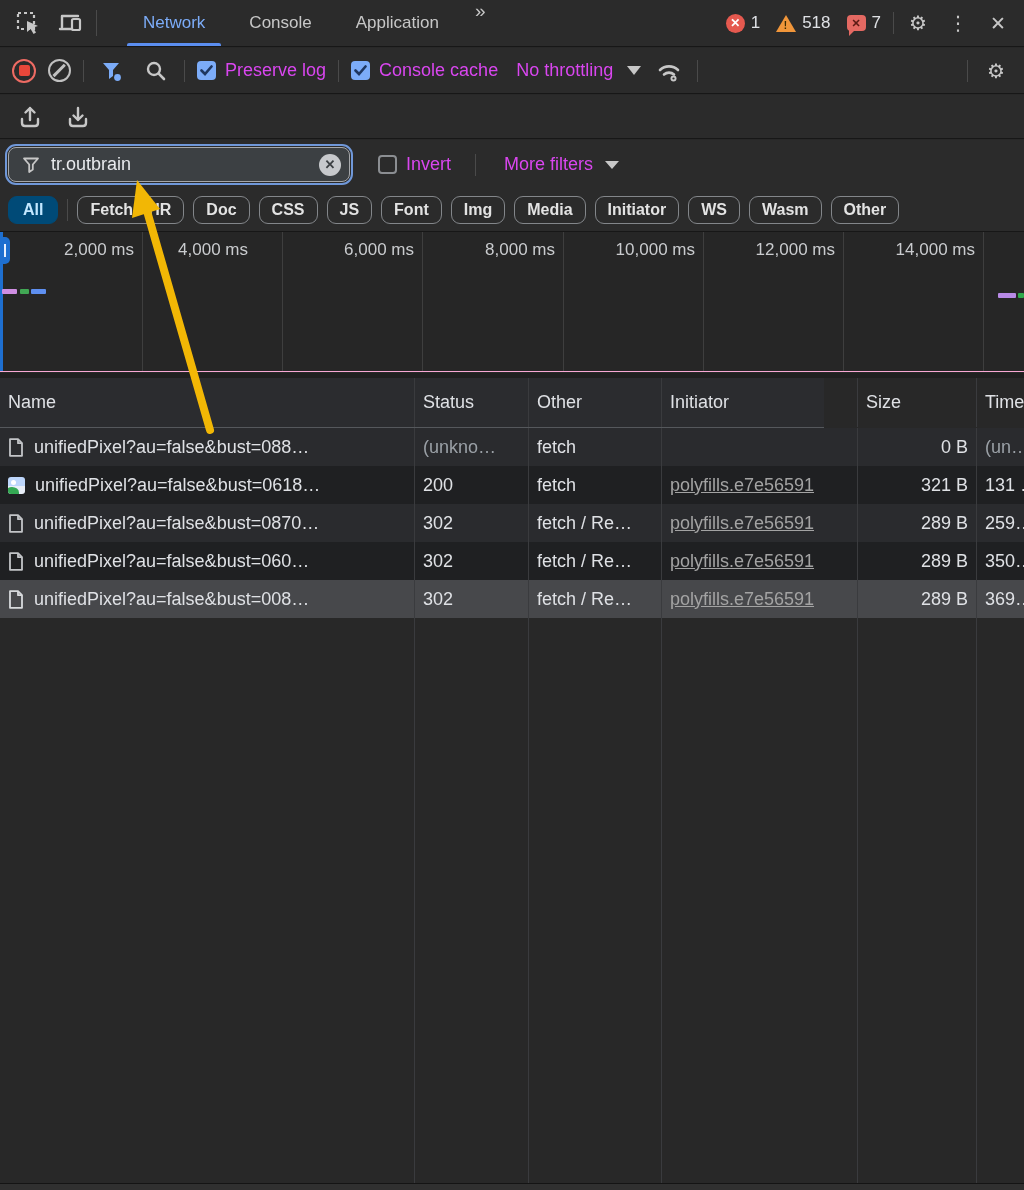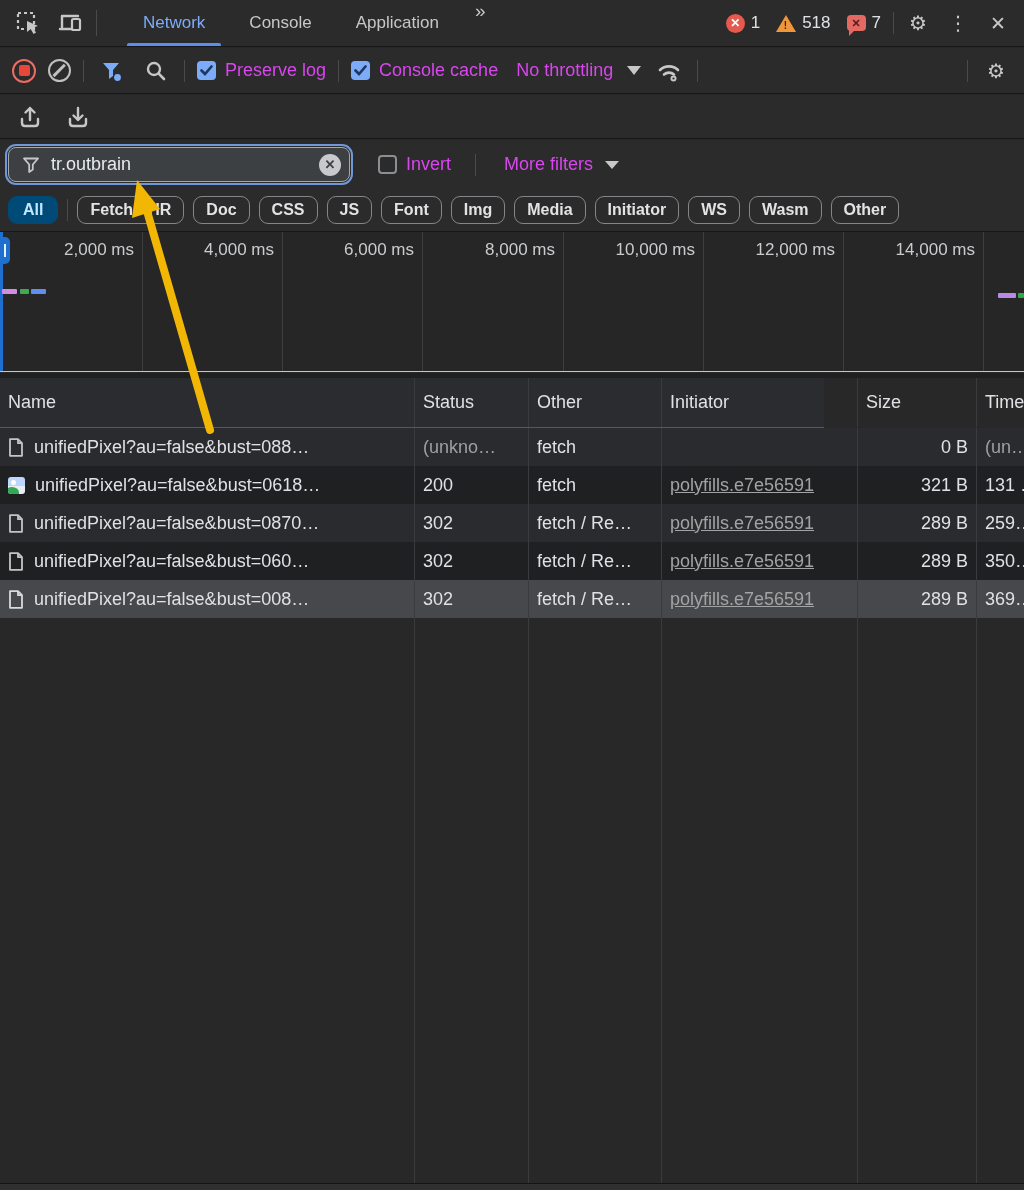--- a/index.html
+++ b/index.html
@@ -278,21 +278,21 @@
 
   <div class="overview">
     <div class="ov-grid" style="left:142px;"></div>
     <div class="ov-grid" style="left:282px;"></div>
     <div class="ov-grid" style="left:422px;"></div>
     <div class="ov-grid" style="left:563px;"></div>
     <div class="ov-grid" style="left:703px;"></div>
     <div class="ov-grid" style="left:843px;"></div>
     <div class="ov-grid" style="left:983px;"></div>
     <span class="ov-label" style="right:890px;">2,000 ms</span>
-    <span class="ov-label" style="right:750px;">4,000 ms</span>
+    <span class="ov-label" style="right:776px;">4,000 ms</span>
     <span class="ov-label" style="right:610px;">6,000 ms</span>
     <span class="ov-label" style="right:469px;">8,000 ms</span>
     <span class="ov-label" style="right:329px;">10,000 ms</span>
     <span class="ov-label" style="right:189px;">12,000 ms</span>
     <span class="ov-label" style="right:49px;">14,000 ms</span>
 
     <div class="ov-sel-line"></div>
     <div class="ov-handle">
         <span class="grip"></span>
       </div>

